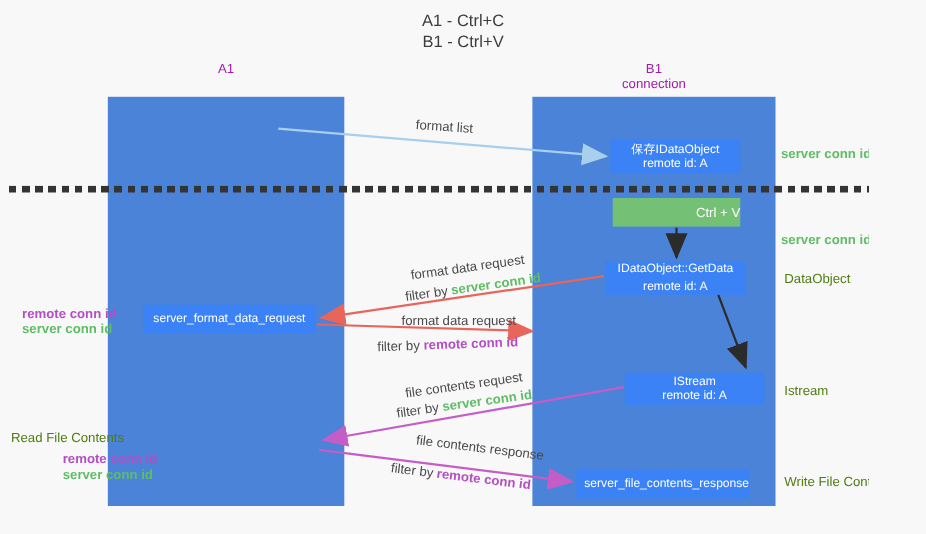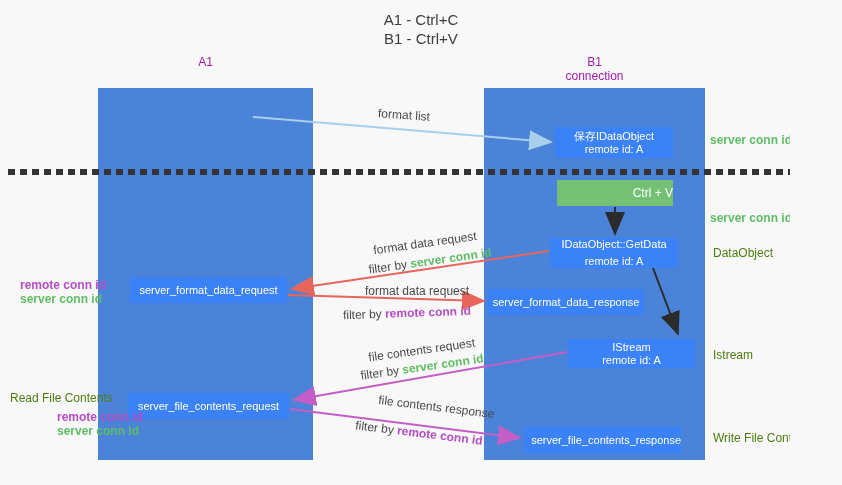--- a/index.html
+++ b/index.html
@@ -114,26 +114,20 @@
     <span>IDataObject::GetData</span>
     <span>remote id: A</span>
   </div>
   <div class="box orange-box" style="left:568px;top:339px;width:127px;height:29px;">
     <span>IStream</span>
     <span>remote id: A</span>
   </div>
   <div class="box orange-box" style="left:130px;top:277px;width:157px;height:26px;align-items:center;">
     <span>server_format_data_request</span>
   </div>
-  <div class="box orange-box" style="left:488px;top:289px;width:156px;height:26px;">
-    <span>server_format_data_response</span>
-  </div>
-  <div class="box orange-box" style="left:128px;top:393px;width:161px;height:26px;">
-    <span>server_file_contents_request</span>
-  </div>
   <div class="box orange-box" style="left:524px;top:427px;width:157px;height:26px;align-items:flex-end;">
     <span>server_file_contents_response</span>
   </div>
 
   <div class="lbl" style="left:378px;top:108px;transform:rotate(4deg);">format list</div>
 
   <div class="lbl" style="left:373px;top:236px;transform:rotate(-8deg);">format data request</div>
   <div class="lbl" style="left:368px;top:254px;transform:rotate(-8deg);"><span>filter by </span><span class="green-t">server conn id</span></div>
 
   <div class="lbl" style="left:365px;top:284px;">format data request</div>

